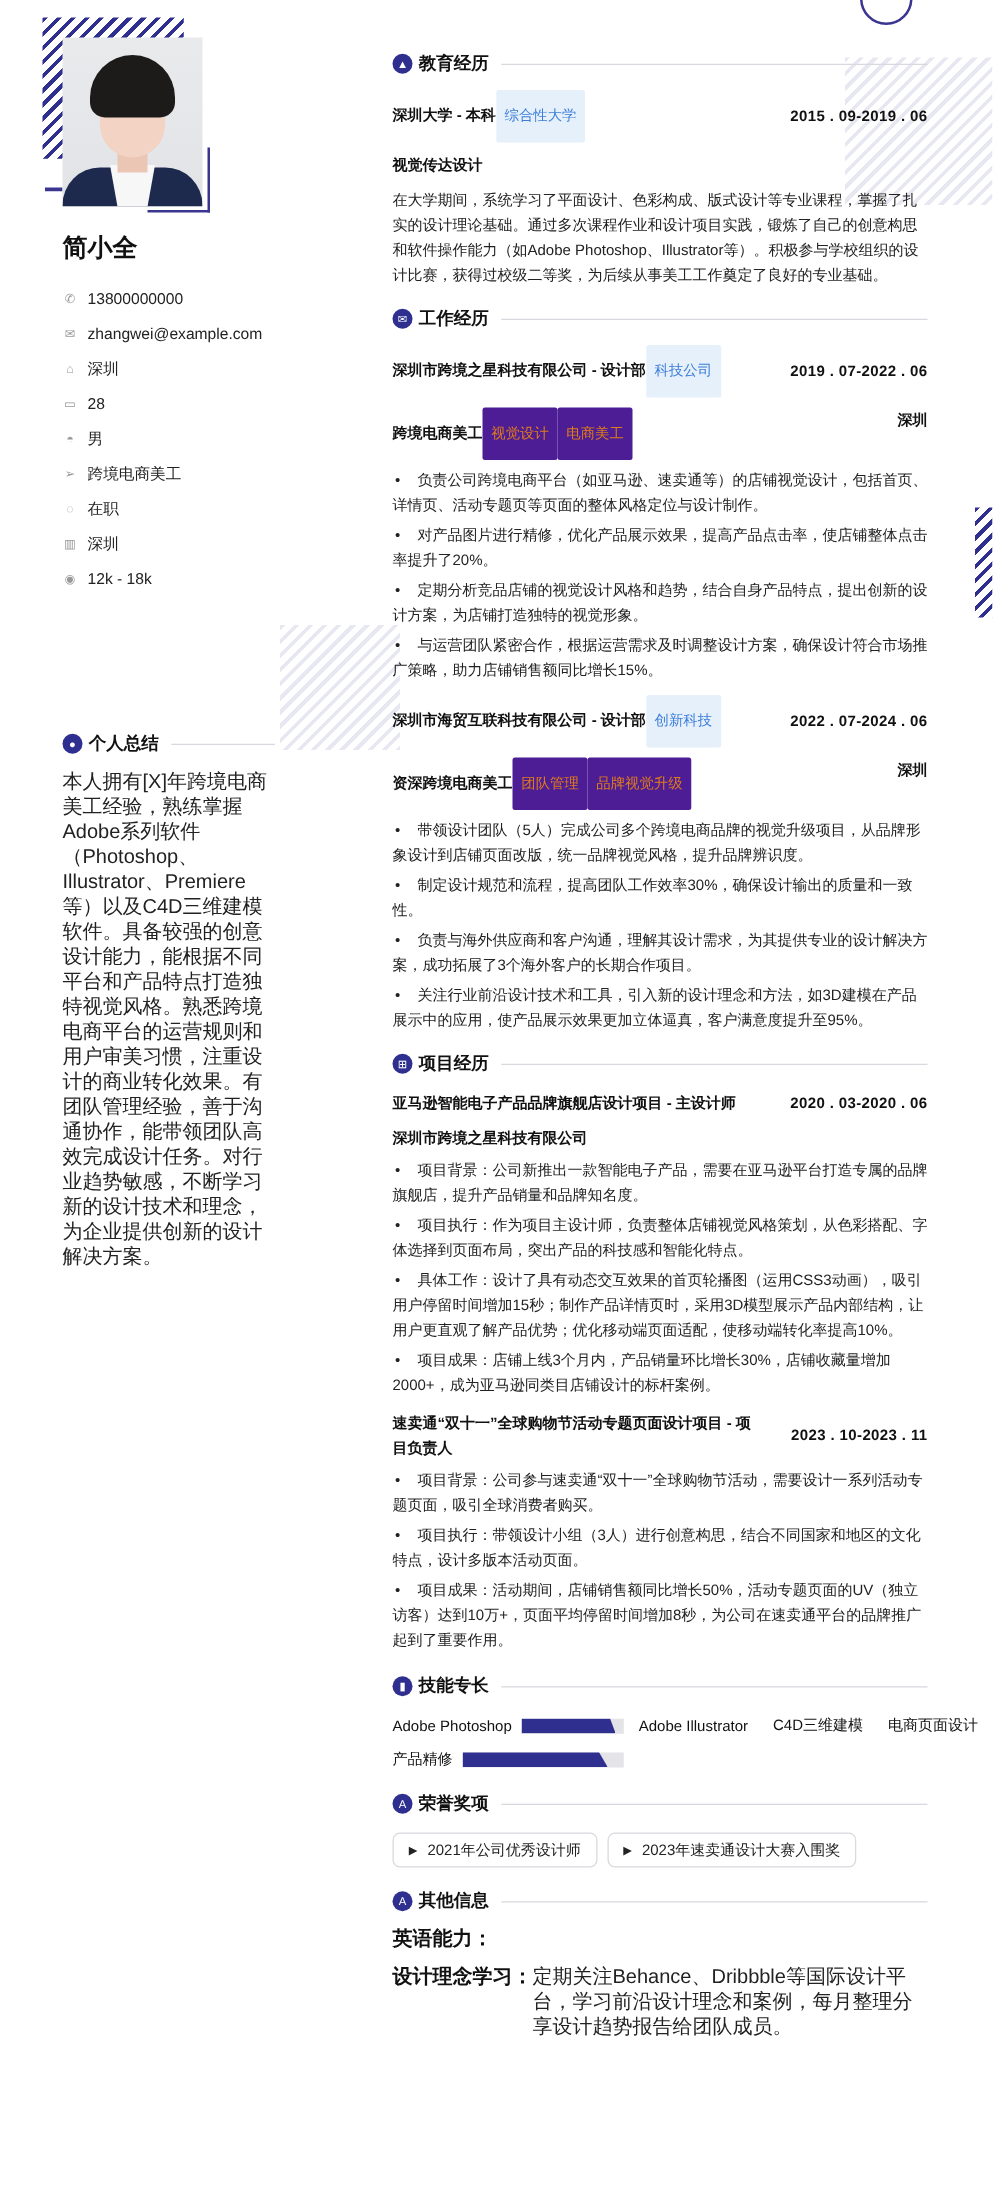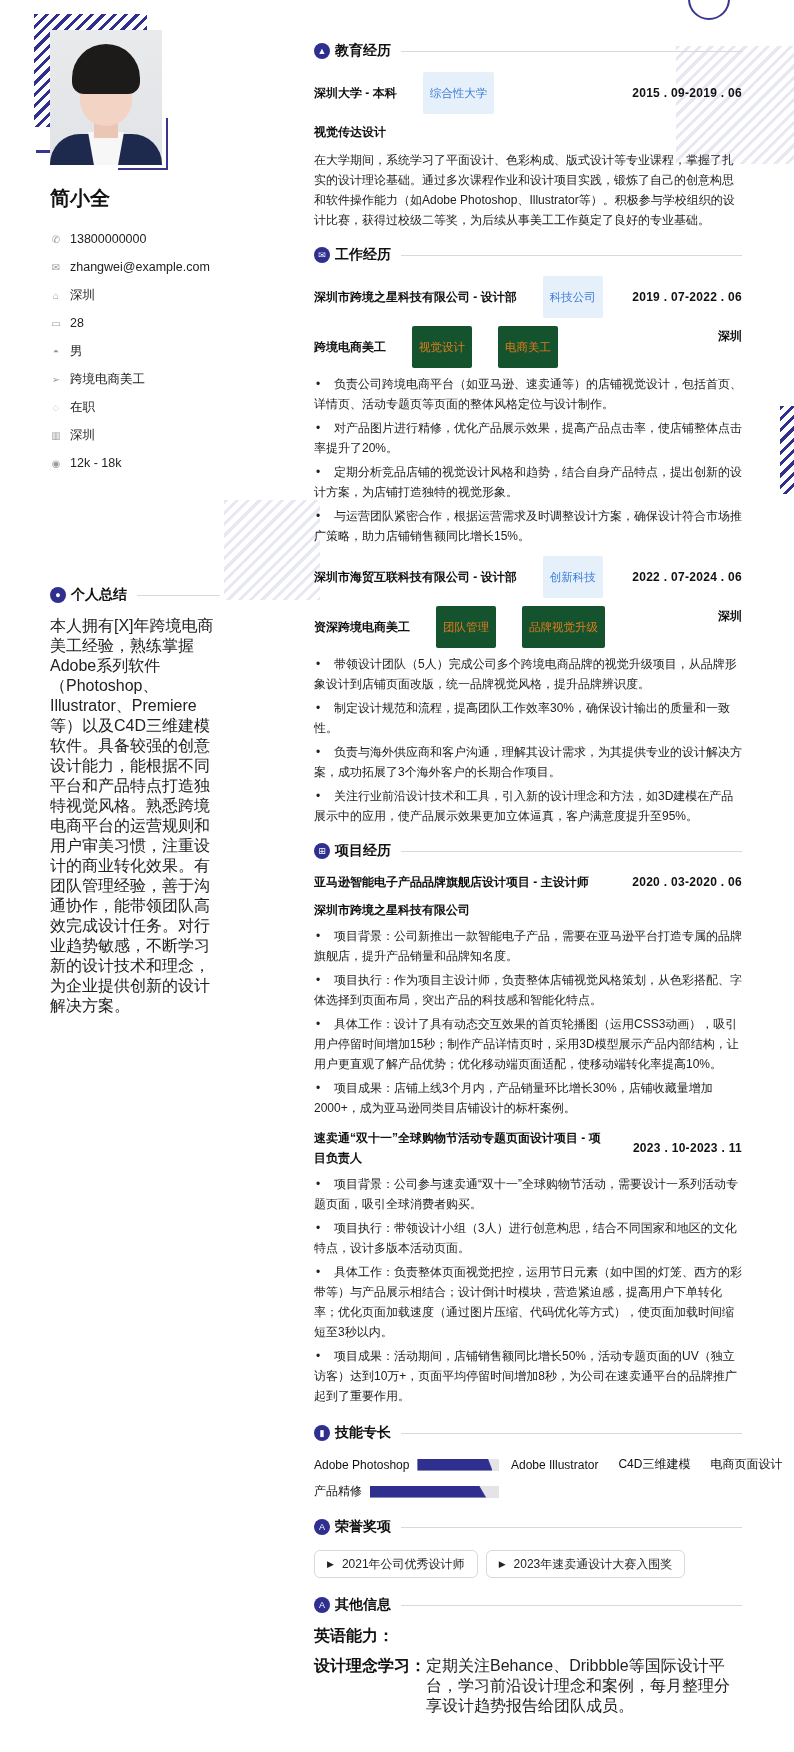--- a/index.html
+++ b/index.html
@@ -32,23 +32,23 @@
   .sec-icon { width: 16px; height: 16px; border-radius: 50%; background: #2e2f8f; color: #fff; font-size: 9px; display: inline-flex; align-items: center; justify-content: center; margin-right: 5px; flex: none; }
   .sec-title { font-size: 14px; font-weight: bold; color: #111; white-space: nowrap; }
   .sec-line { flex: 1; height: 1px; background: #d8d8de; margin-left: 10px; }
   .summary-text { margin-top: 10px; font-size: 16px; line-height: 20px; color: #222; }
 
   
   .main { position: absolute; left: 314px; top: 40px; width: 428px; }
   .section { margin-bottom: 10px; }
   .entry-head { display: flex; justify-content: space-between; align-items: center; font-weight: bold; font-size: 12px; color: #111; margin-top: 10px; line-height: 20px; }
   .entry-head .date { font-weight: bold; letter-spacing: 0.3px; white-space: nowrap; margin-left: 20px; }
-  .tag { display: inline-block; font-weight: normal; font-size: 11.5px; padding: 12px 7px; line-height: 18px; margin-left: 26px; border-radius: 2px; }
+  .tag { display: inline-block; font-weight: normal; font-size: 11.5px; padding: 12px 7px; line-height: 18px; margin-left: 0; border-radius: 2px; }
   .tag-blue { background: #e6f0fb; color: #3b7dd8; }
-  .tag-orange { background: #14532d; color: #e07b1b; }
+  .tag-orange { background: #4c1d95; color: #e07b1b; }
   .entry-sub { display: flex; justify-content: space-between; font-weight: bold; font-size: 12px; color: #111; margin-top: 8px; line-height: 20px; }
   .desc { margin-top: 8px; font-size: 12px; line-height: 20px; color: #222; }
   .bullets { margin-top: 6px; }
   .bullet { font-size: 12px; line-height: 20px; color: #222; margin-bottom: 4px; }
   .bullet::before { content: "•"; display: inline-block; width: 18px; padding-left: 2px; }
 
   .skills { display: grid; grid-template-columns: 1fr 1fr 1fr 1fr; column-gap: 12px; row-gap: 10px; margin-top: 12px; }
   .skill { display: flex; align-items: center; font-size: 12px; color: #111; }
   .skill-label { white-space: nowrap; margin-right: 8px; }
   .skill-bar { flex: 1; height: 12px; background: #e3e3e8; position: relative; }
@@ -215,21 +215,20 @@
     </div>
 
     <div style="margin-top:8px;">
       <div class="entry-head" style="align-items:center;">
         <span style="width:290px;">速卖通“双十一”全球购物节活动专题页面设计项目 - 项目负责人</span>
         <span class="date">2023 . 10-2023 . 11</span>
       </div>
       <div class="bullets">
         <div class="bullet">项目背景：公司参与速卖通“双十一”全球购物节活动，需要设计一系列活动专题页面，吸引全球消费者购买。</div>
         <div class="bullet">项目执行：带领设计小组（3人）进行创意构思，结合不同国家和地区的文化特点，设计多版本活动页面。</div>
-        <div class="bullet">具体工作：负责整体页面视觉把控，运用节日元素（如中国的灯笼、西方的彩带等）与产品展示相结合；设计倒计时模块，营造紧迫感，提高用户下单转化率；优化页面加载速度（通过图片压缩、代码优化等方式），使页面加载时间缩短至3秒以内。</div>
         <div class="bullet">项目成果：活动期间，店铺销售额同比增长50%，活动专题页面的UV（独立访客）达到10万+，页面平均停留时间增加8秒，为公司在速卖通平台的品牌推广起到了重要作用。</div>
       </div>
     </div>
   </div>
 
   <div class="section" style="margin-top:16px;">
     <div class="sec-head">
       <span class="sec-icon">▮</span>
       <span class="sec-title">技能专长</span>
       <span class="sec-line"></span>

